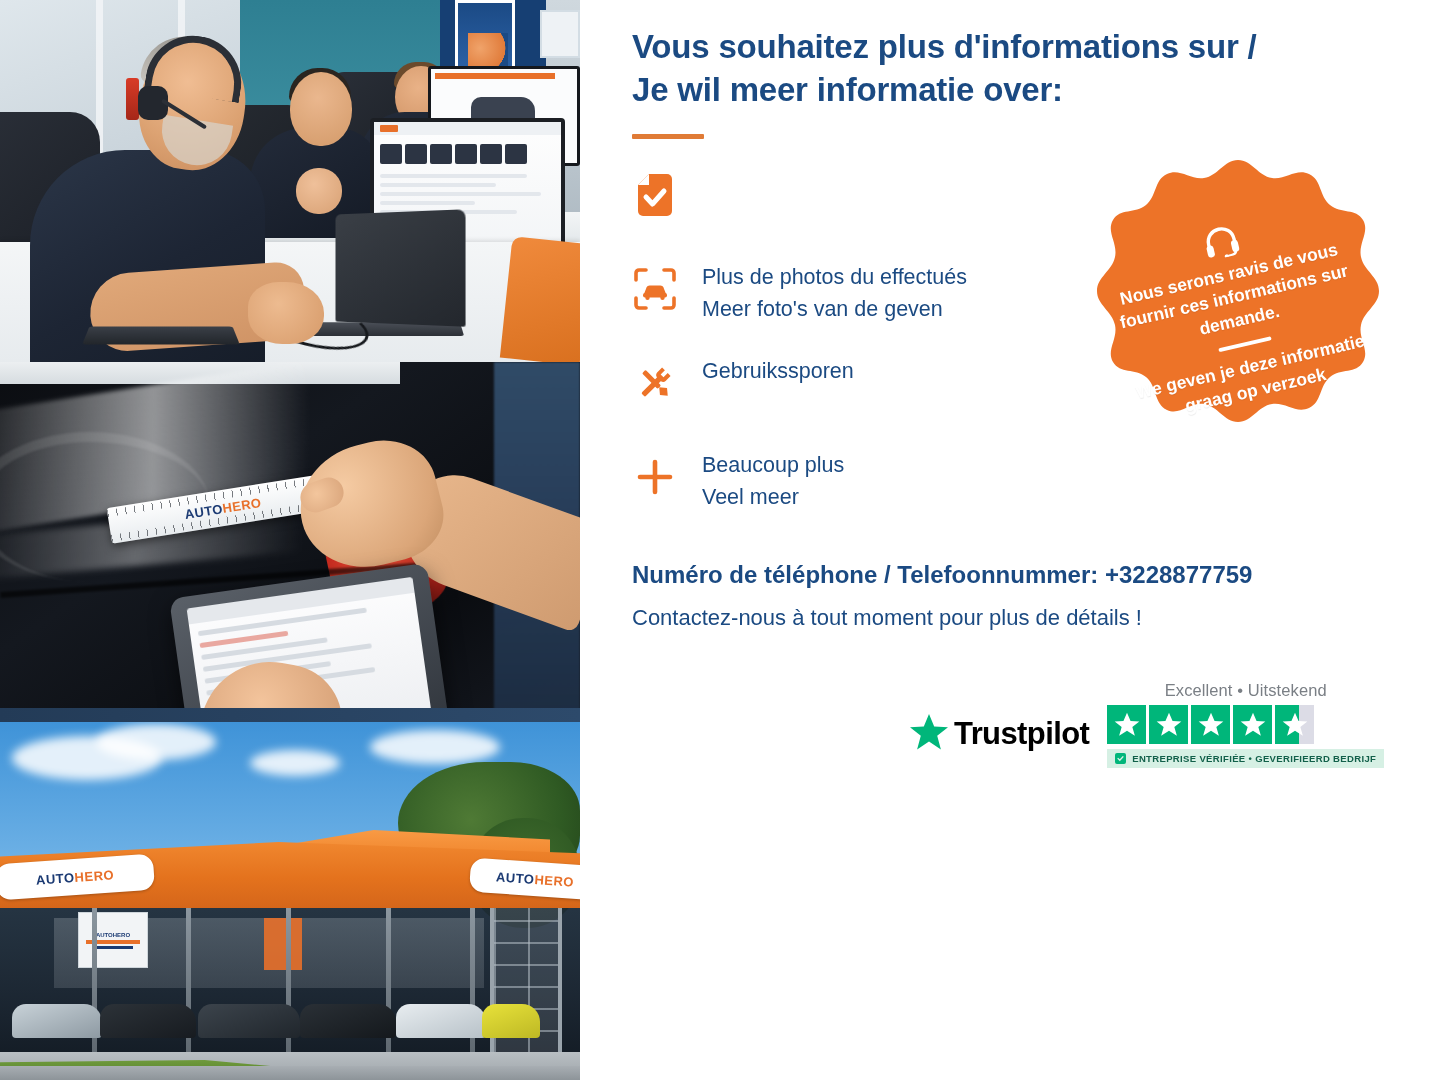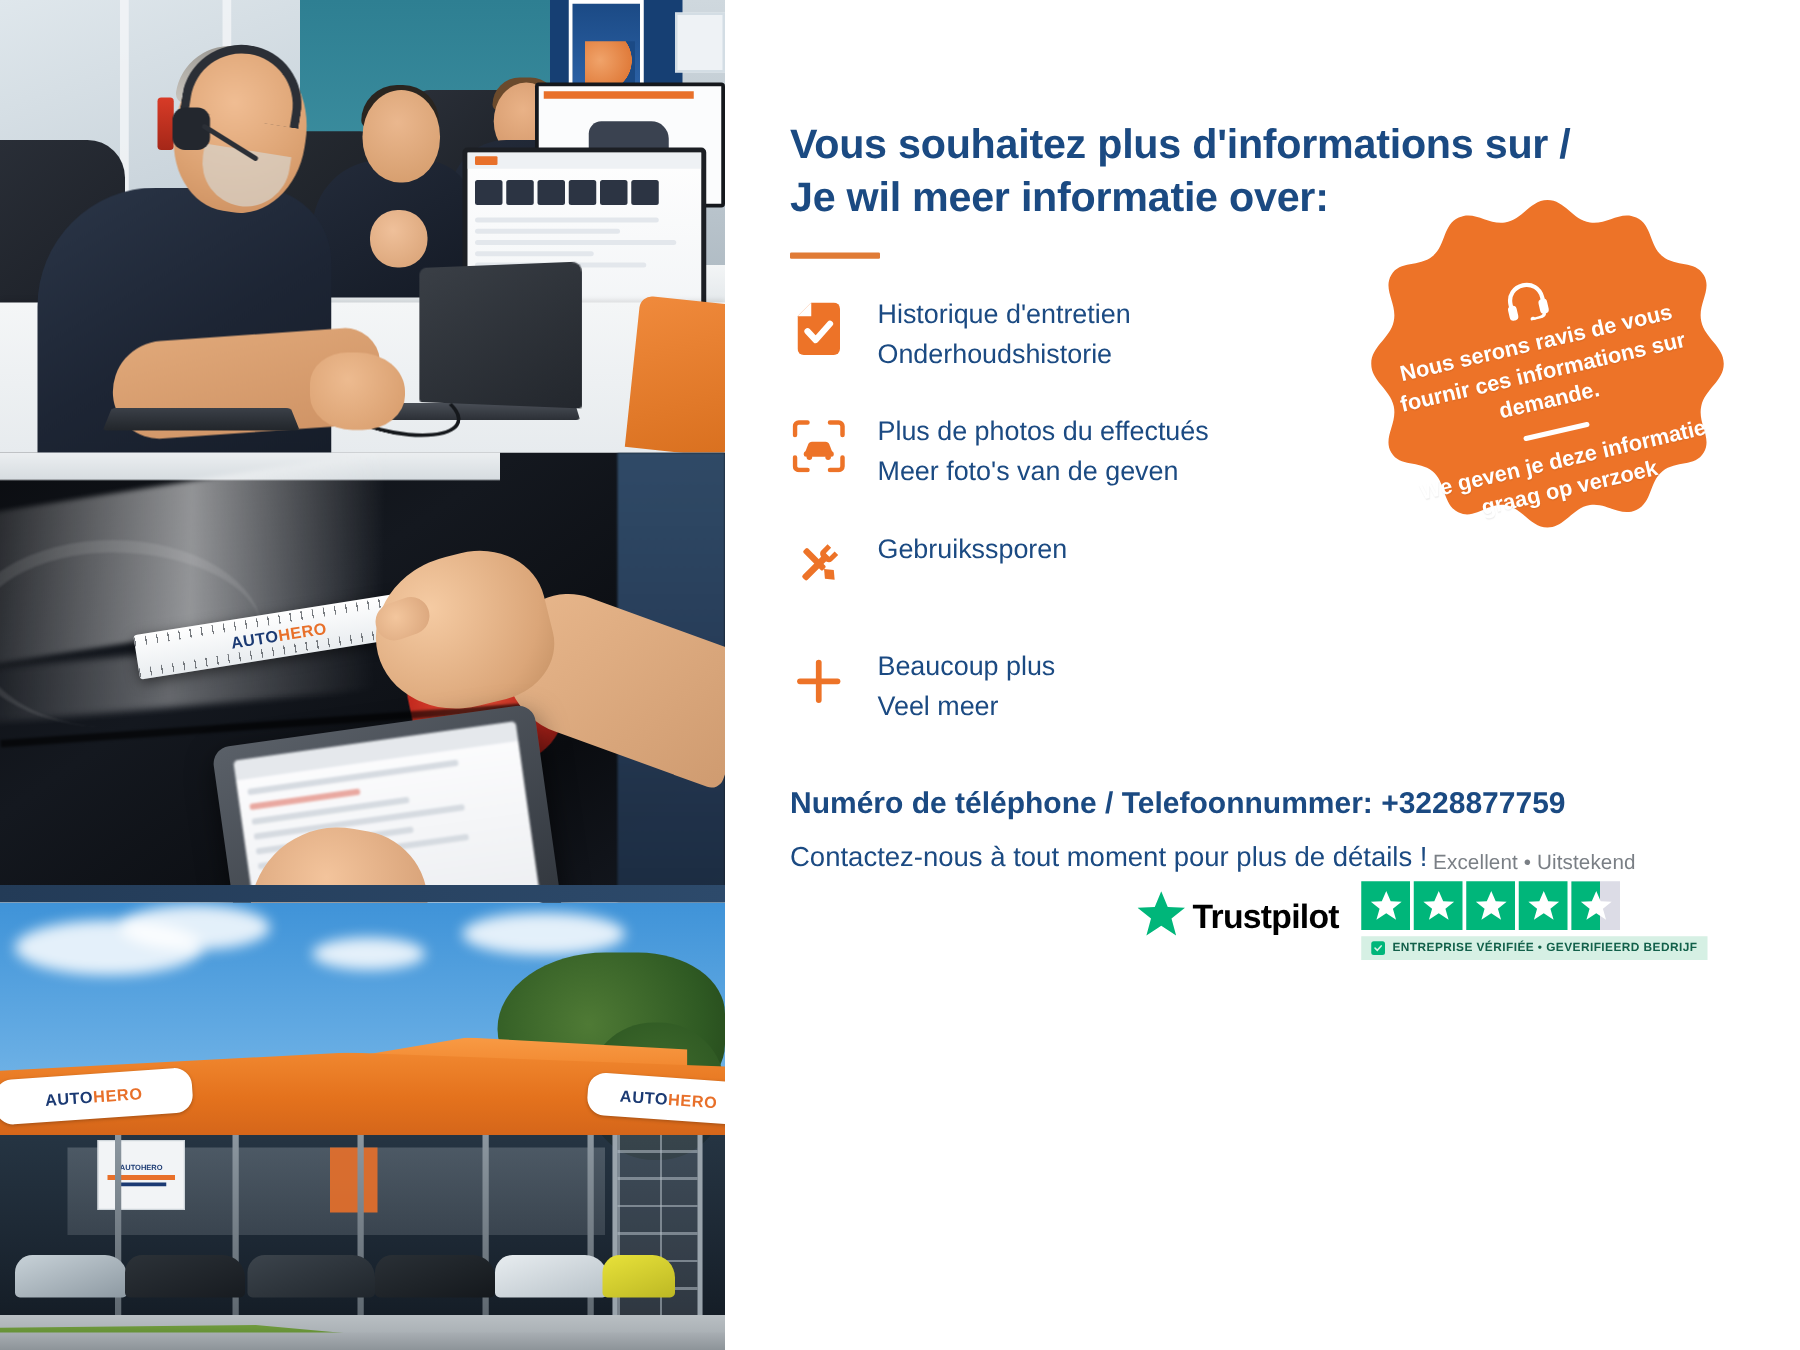--- a/index.html
+++ b/index.html
@@ -438,21 +438,21 @@
   .ph3-pavement {
     position: absolute; left: 0; bottom: 0; width: 580px; height: 14px;
     background: linear-gradient(180deg,#a8aeb3,#8d9499);
   }
 
   
   .content {
     position: relative;
     flex: 1 1 auto;
     height: 824px;
-    padding: 94px 48px 0 52px;
+    padding: 26px 48px 0 52px;
     background: #ffffff;
   }
 
   .headline {
     font-family: "Liberation Sans", sans-serif;
     font-size: 33px;
     font-weight: 700;
     line-height: 1.3;
     color: #1b4a82;
     letter-spacing: -0.2px;
@@ -557,21 +557,21 @@
     bottom: 56px;
     display: flex;
     align-items: flex-end;
     gap: 18px;
   }
   .tp-logo {
     display: flex; align-items: center; gap: 6px;
     padding-bottom: 14px;
   }
   .tp-name {
-    font-size: 27px;
+    font-size: 31px;
     font-weight: 700;
     color: #000000;
     letter-spacing: -0.6px;
   }
   .tp-right { display: flex; flex-direction: column; gap: 5px; }
   .tp-caption {
     font-size: 16.5px;
     color: #7a7f85;
     text-align: center;
     letter-spacing: .1px;
@@ -798,24 +798,20 @@
     <ul class="features">
 
       <li class="feature">
         <span class="feature-icon">
           <svg width="34" height="42" viewBox="0 0 34 42">
             <path d="M11 0 H29 A5 5 0 0 1 34 5 V37 A5 5 0 0 1 29 42 H5 A5 5 0 0 1 0 37 V11 Z" fill="#ED7328"></path>
             <path d="M11 0 L0 11 H11 Z" fill="#ffffff"></path>
             <path d="M8 23 L14.5 30 L26 17" stroke="#ffffff" stroke-width="5" fill="none" stroke-linecap="round" stroke-linejoin="round"></path>
           </svg>
         </span>
-        <span class="feature-text">
-          <span class="fr">Historique d'entretien</span>
-          <span class="nl">Onderhoudshistorie</span>
-        </span>
       </li>
 
       <li class="feature">
         <span class="feature-icon">
           <svg width="42" height="42" viewBox="0 0 42 42" fill="none" stroke="#ED7328" stroke-width="3.6" stroke-linecap="round">
             <path d="M2 12 V5 A3 3 0 0 1 5 2 H12"></path>
             <path d="M30 2 H37 A3 3 0 0 1 40 5 V12"></path>
             <path d="M40 30 V37 A3 3 0 0 1 37 40 H30"></path>
             <path d="M12 40 H5 A3 3 0 0 1 2 37 V30"></path>
             <g stroke="none" fill="#ED7328">

